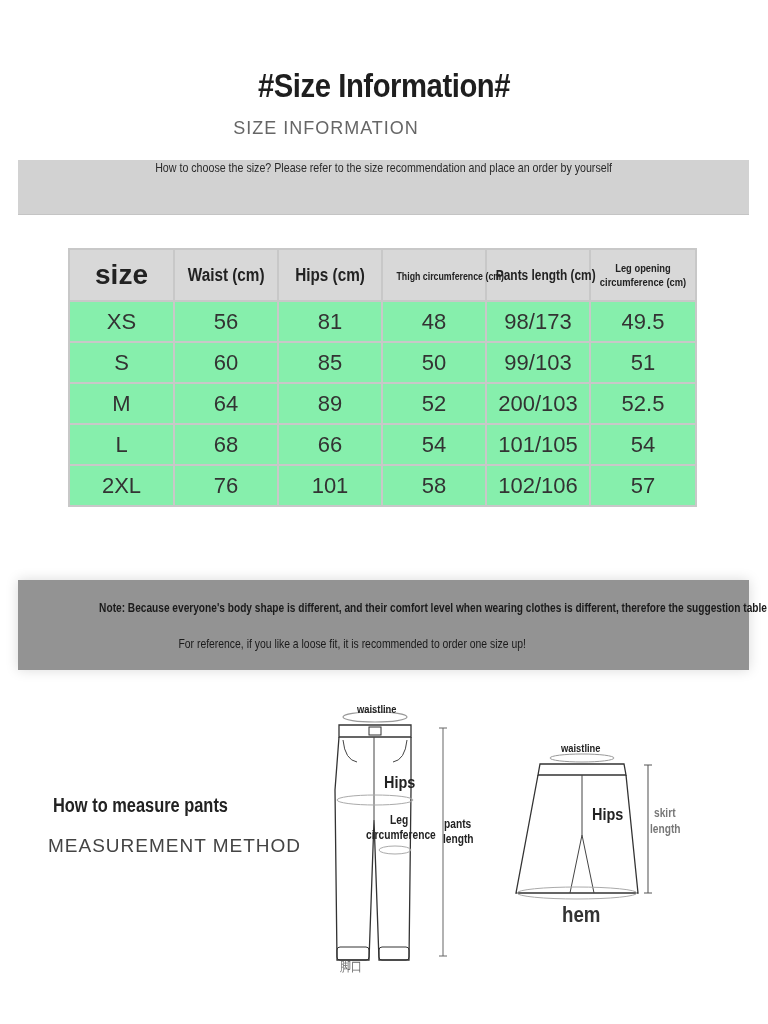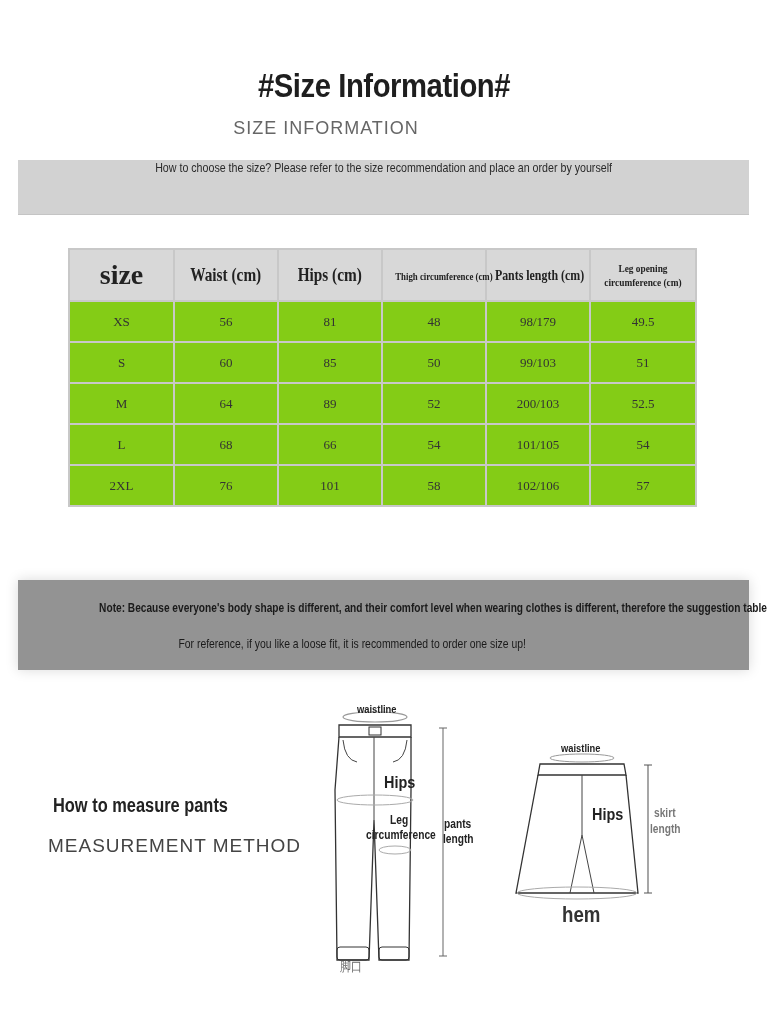--- a/index.html
+++ b/index.html
@@ -7,23 +7,23 @@
          font-family:"Liberation Sans", sans-serif; color:#222; }
   .title { position:absolute; left:0; width:768px; top:66px; text-align:center;
            font-family:"Liberation Sans Narrow","Liberation Sans", sans-serif; font-weight:bold;
            font-size:34px; letter-spacing:-0.5px; color:#1e1e1e; transform:scaleX(0.86); }
   .subtitle { position:absolute; left:0; width:652px; top:118px; text-align:center;
               font-size:18px; letter-spacing:1px; color:#666; }
   .banner1 { position:absolute; left:18px; top:160px; width:731px; height:54px; background:#d2d2d2;
              border-bottom:1px solid #c4c4c4; display:flex; align-items:flex-start; justify-content:center; }
   .banner1 span { font-size:13px; color:#2a2a2a; transform:scaleX(0.82); white-space:nowrap; display:inline-block; }
   table.sz { position:absolute; left:68px; top:248px; width:627px; border-collapse:collapse; table-layout:fixed; }
-  table.sz th, table.sz td { border:2px solid #c8c8c8; text-align:center; padding:0;font-family:Liberation Serif, serif; }
+  table.sz th, table.sz td { border:2px solid #c8c8c8; text-align:center; padding:0; }
   table.sz th { background:#d8d8d8; height:50px; font-weight:bold; color:#222; }
-  table.sz td { height:39px; font-size:13px; color:#333; background:#84cc16; }
+  table.sz td { height:39px; font-size:22px; color:#333; background:#86efac; }
   .h-size { font-size:28px; }
   .h-big { font-size:18px; display:inline-block; transform:scaleX(0.85); white-space:nowrap; }
   .h-small { font-size:11px; display:inline-block; transform:scaleX(0.8); white-space:nowrap; }
   .h-leg { font-size:11px; line-height:14px; display:inline-block; transform:scaleX(0.85); }
   .banner2 { position:absolute; left:18px; top:580px; width:731px; height:90px; background:#939393;
              box-shadow: 0 0 12px rgba(0,0,0,0.15); }
   .note1 { position:absolute; left:0; width:768px; top:600px; text-align:center; font-size:13px; font-weight:bold; color:#1a1a1a; }
   .note1 span { display:inline-block; transform:scaleX(0.78); white-space:nowrap; }
   .note2 { position:absolute; left:0; width:704px; top:636px; text-align:center; font-size:13px; color:#1a1a1a; }
   .note2 span { display:inline-block; transform:scaleX(0.8); white-space:nowrap; }
@@ -60,21 +60,21 @@
       <th><span class="h-big" style="font-size:14px">Pants length (cm)</span></th>
       <th><span class="h-leg">Leg opening circumference (cm)</span></th>
     </tr>
   </thead>
   <tbody id="tbody">
       <tr>
         <td>XS</td>
         <td>56</td>
         <td>81</td>
         <td>48</td>
-        <td>98/179</td>
+        <td>98/173</td>
         <td>49.5</td>
       </tr>
       <tr>
         <td>S</td>
         <td>60</td>
         <td>85</td>
         <td>50</td>
         <td>99/103</td>
         <td>51</td>
       </tr>

